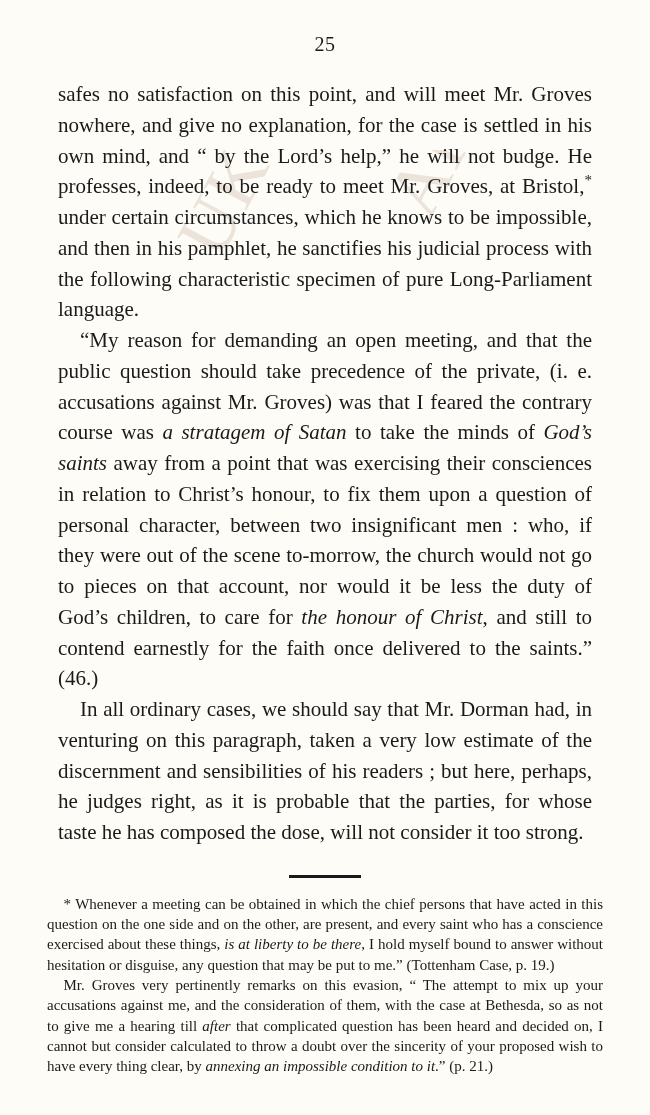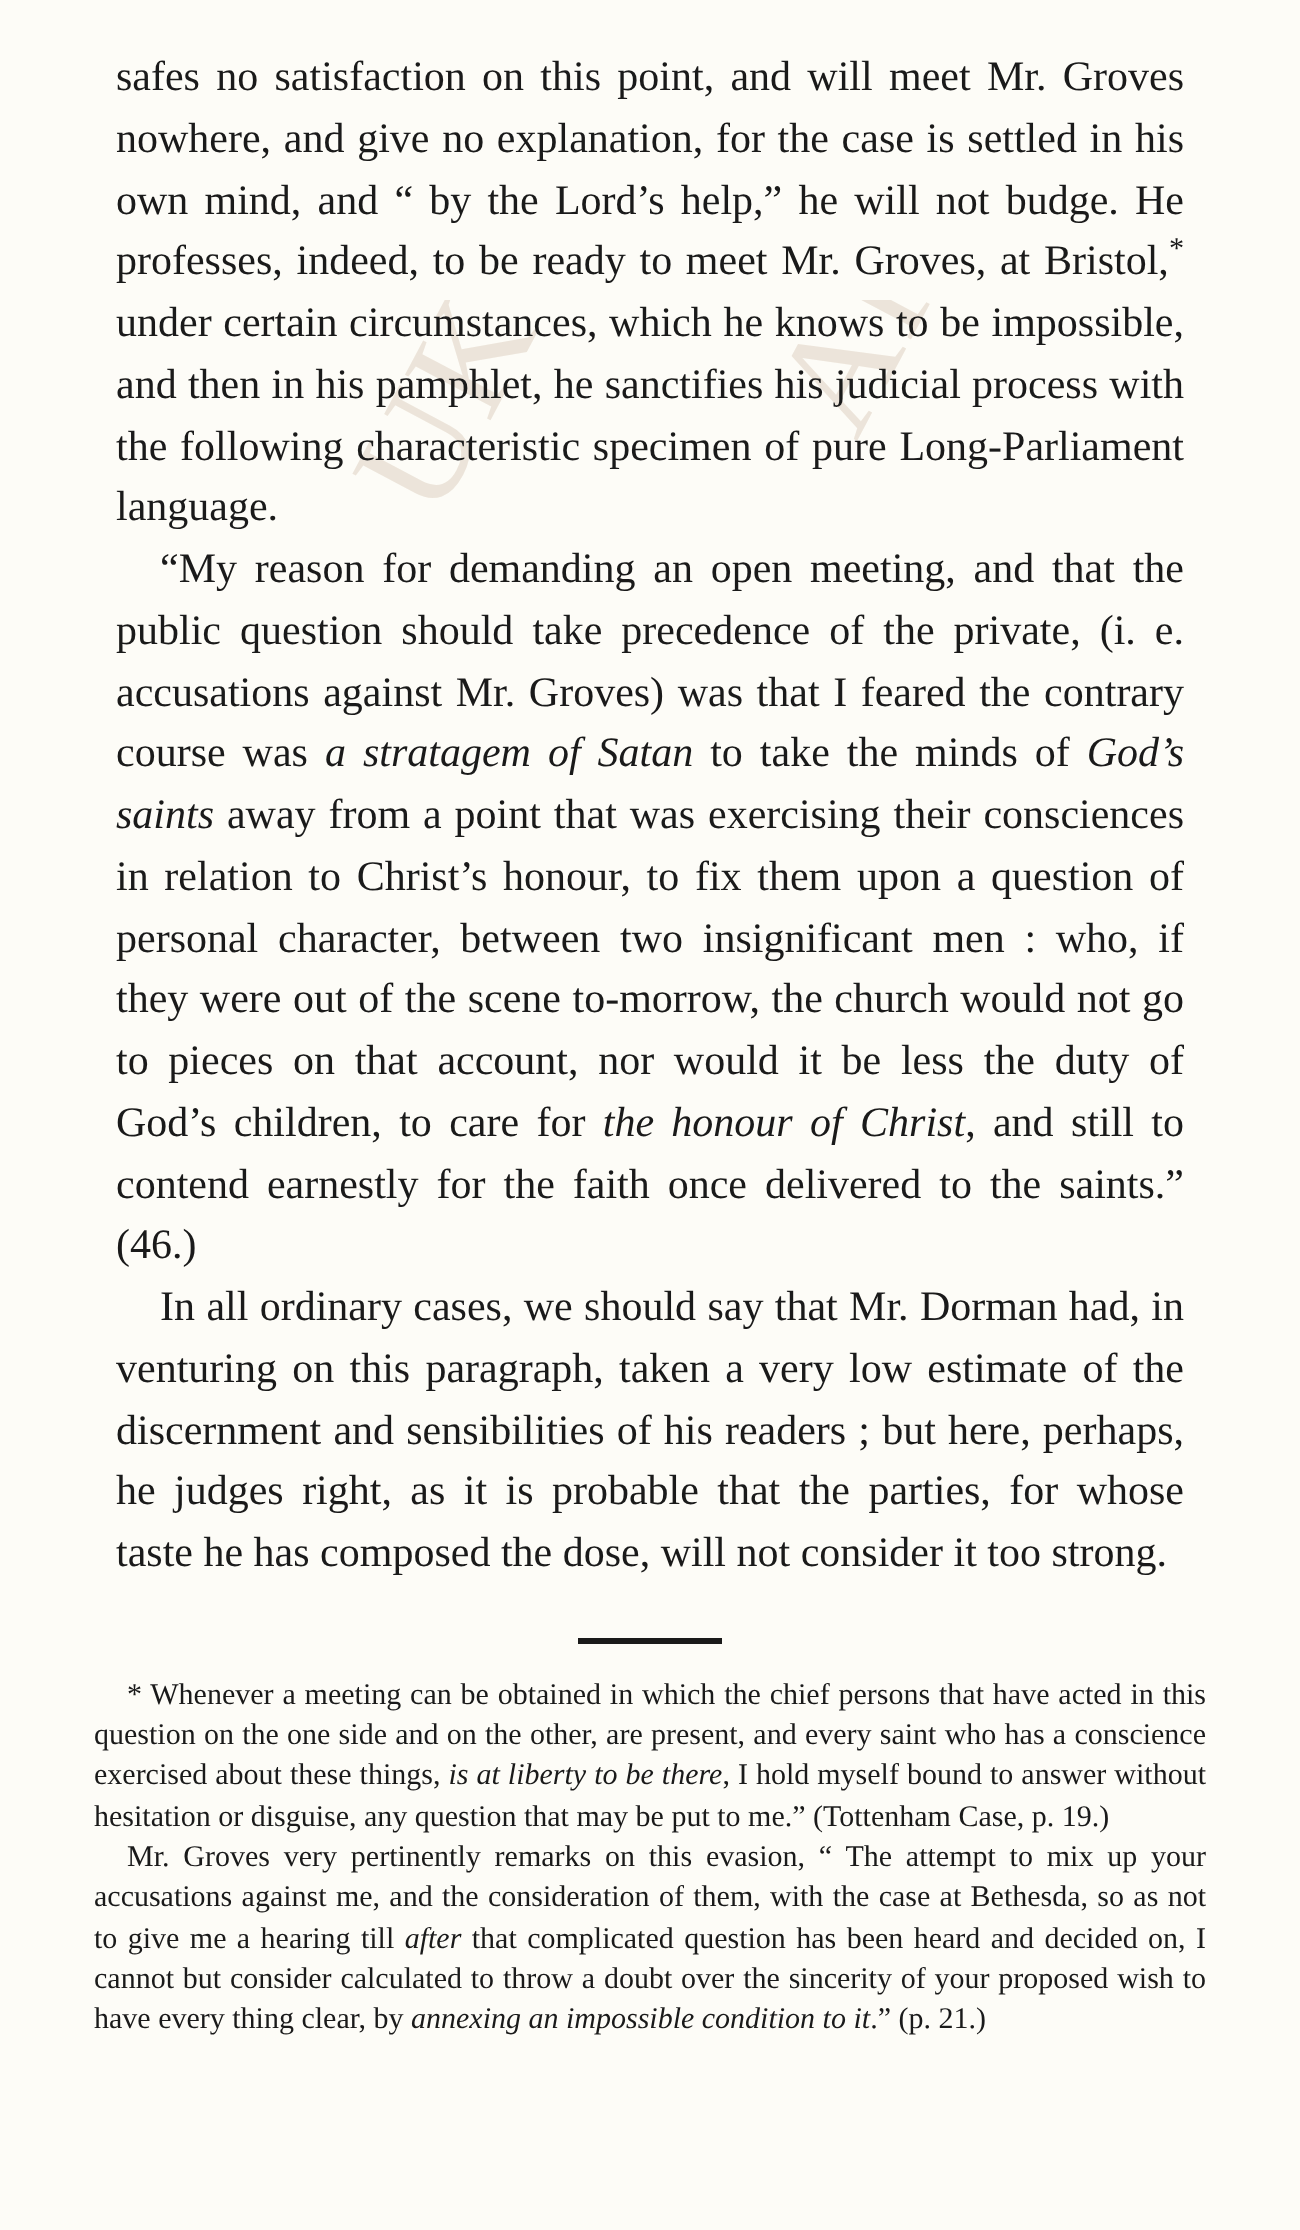--- a/index.html
+++ b/index.html
@@ -103,20 +103,21 @@
 
 <div class="page">
 
   <div class="watermark">
     <span class="wm1">UK BIBLE</span>
     <span class="wm2">ARCHIVES</span>
   </div>
 
   <div class="content">
 
+    <div class="page-number">25</div>
 
     <div class="body-text">
       <p class="noindent"><span>safes no satisfaction on this point, and will meet Mr. Groves nowhere, and give no explanation, for the case is settled in his own mind, and  “ by the Lord’s help,” he will not budge.   He professes, indeed, to be ready to meet Mr. Groves, at Bristol,</span><sup>*</sup><span> under certain circumstances, which he knows to be impossible, and then in his pamphlet, he sanctifies his judicial process with the following characteristic specimen of pure Long-Parliament language.</span></p>
       <p><span>“My reason for demanding an open meeting, and that the public question should take precedence of the private, (i. e. accusations against Mr. Groves) was that I feared the contrary course was </span><i>a stratagem of Satan</i><span> to take the minds of </span><i>God’s saints</i><span> away from a point that was exercising their consciences in relation to Christ’s honour, to fix them upon a question of personal character, between two insignificant men : who, if they were out of the scene to-morrow, the church would not go to pieces on that account, nor would it be less the duty of God’s children, to care for </span><i>the honour of Christ</i><span>, and still to contend earnestly for the faith once delivered to the saints.”   (46.)</span></p>
       <p><span>In all ordinary cases, we should say that Mr. Dorman had, in venturing on this paragraph, taken a very low estimate of the discernment and sensibilities of his readers ; but here, perhaps, he judges right, as it is probable that the parties, for whose taste he has composed the dose, will not consider it too strong.</span></p>
     </div>
 
     <div class="rule"></div>
 
     <div class="footnotes">

